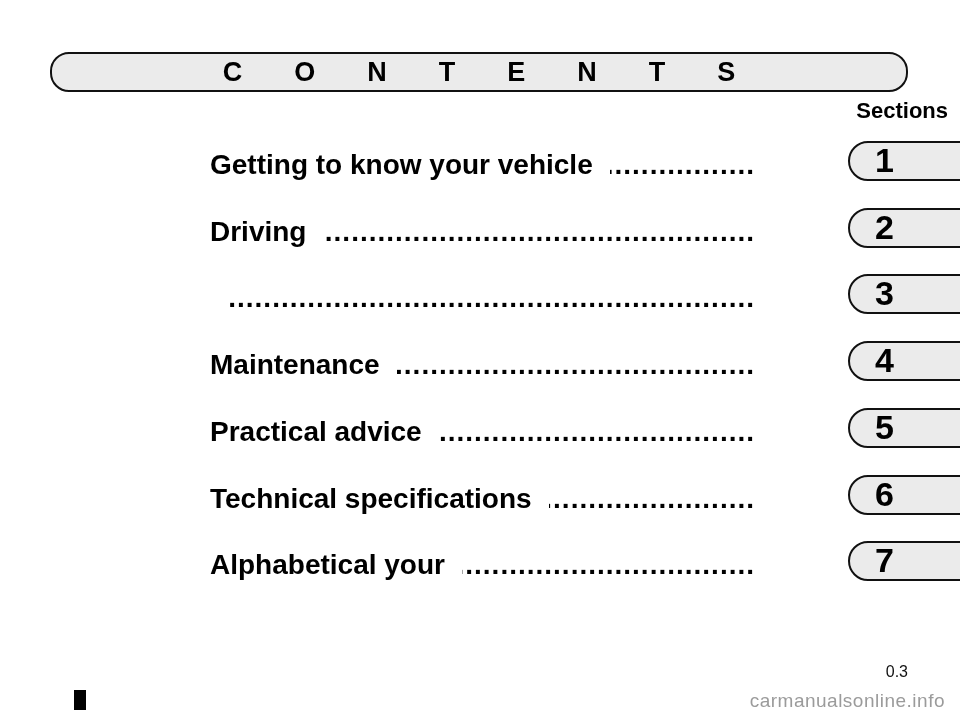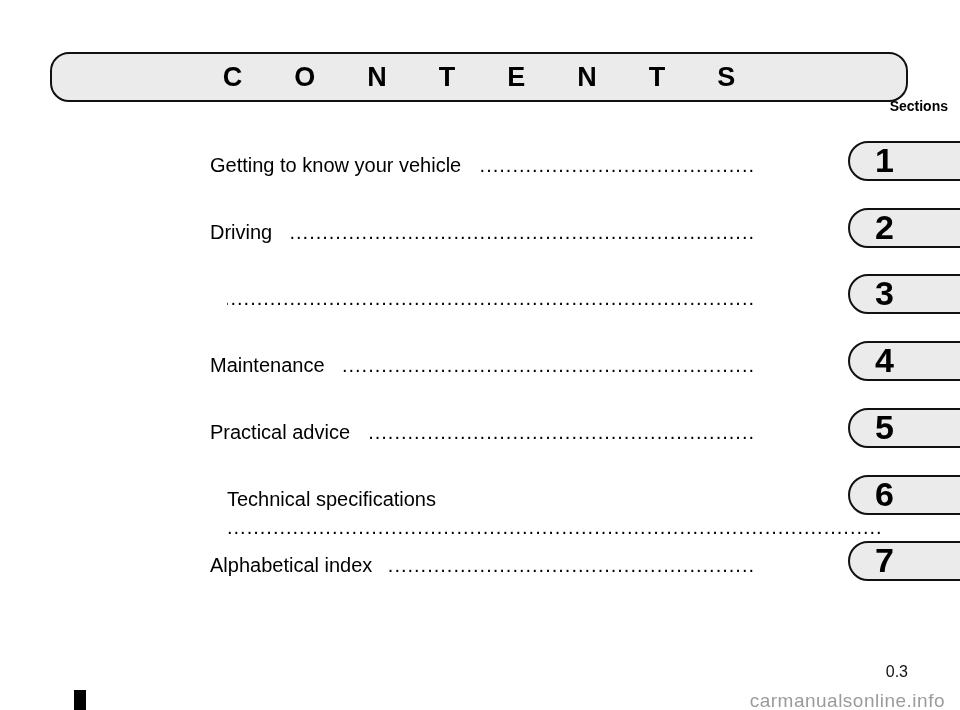--- a/index.html
+++ b/index.html
@@ -12,21 +12,21 @@
     font-family: "Liberation Sans", sans-serif;
     color: #000000;
   }
 
   
   .contents-pill {
     position: absolute;
     left: 50px;
     top: 52px;
     width: 858px;
-    height: 50px;
+    height: 40px;
     box-sizing: border-box;
     background: var(--pill-bg, #ebebeb);
     border: 2.5px solid var(--line, #111111);
     border-radius: 19px;
     display: flex;
     align-items: center;
     justify-content: center;
   }
   .contents-title {
     font-weight: bold;
@@ -34,34 +34,34 @@
     letter-spacing: 52px;
     margin-right: -52px; 
     white-space: nowrap;
     line-height: 1;
   }
 
   .sections-label {
     position: absolute;
     top: 99px;
     right: 12px;
-    font-size: 14px;
+    font-size: 22px;
     font-weight: bold;
     line-height: 1.1;
   }
 
   
   .toc-row {
     position: absolute;
     left: 210px;
     width: 545px;
     display: flex;
     align-items: baseline;
-    font-size: 20px;
-    font-weight: normal;
+    font-size: 28px;
+    font-weight: bold;
     line-height: 28px;
     white-space: nowrap;
   }
   .toc-label { flex: 0 0 auto; }
   .toc-leader {
     flex: 1 1 auto;
     margin-left: 17px;
     overflow: hidden;
     white-space: nowrap;
     direction: rtl;      
@@ -157,29 +157,29 @@
       <div class="section-pill" style="top: 341.1px;">
         <span class="section-number">4</span>
       </div>
       <div class="toc-row" style="top: 417.8px; text-align: center;">
         <span class="toc-label">Practical advice</span>
         <span class="toc-leader">....................................................................................................</span>
       </div>
       <div class="section-pill" style="top: 407.8px;">
         <span class="section-number">5</span>
       </div>
-      <div class="toc-row" style="top: 484.5px; flex-direction: column;">
+      <div class="toc-row" style="top: 484.5px;">
         <span class="toc-label">Technical specifications</span>
         <span class="toc-leader">....................................................................................................</span>
       </div>
       <div class="section-pill" style="top: 474.5px;">
         <span class="section-number">6</span>
       </div>
       <div class="toc-row" style="top: 551.2px;">
-        <span class="toc-label">Alphabetical index</span>
+        <span class="toc-label">Alphabetical your</span>
         <span class="toc-leader">....................................................................................................</span>
       </div>
       <div class="section-pill" style="top: 541.2px;">
         <span class="section-number">7</span>
       </div>
     </div>
 
   <div class="page-number">0.3</div>
 
   <div class="watermark">carmanualsonline.info</div>

